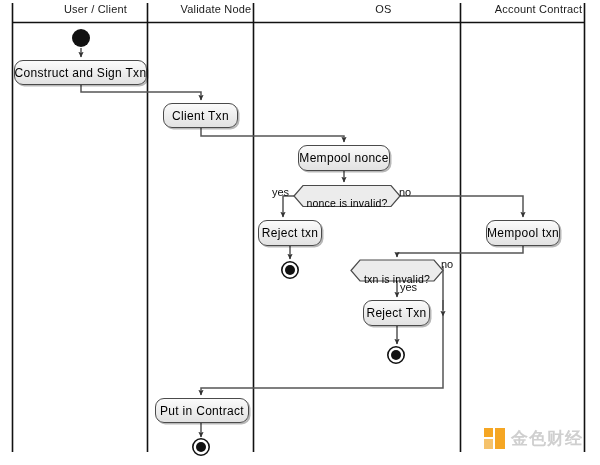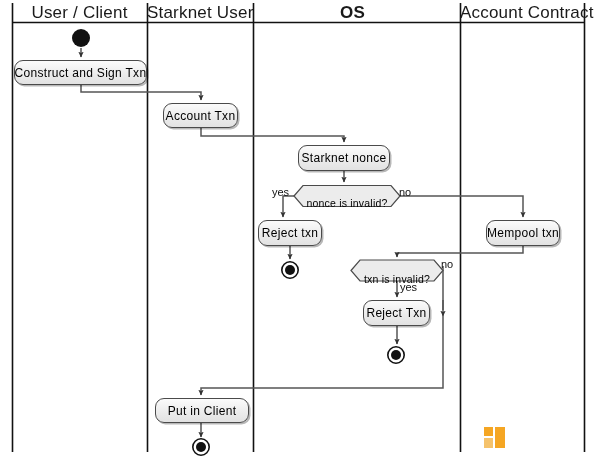--- a/index.html
+++ b/index.html
@@ -15,25 +15,26 @@
     overflow: hidden;
   }
   #canvas {
     position: absolute;
     left: 0; top: 0;
     width: 600px;
     height: 465px;
   }
   .lane-title {
     position: absolute;
-    font-size: 17px;
+    font-size: 11px;
     color: #1a1a1a;
     text-align: center;
     white-space: nowrap;
     letter-spacing: 0.2px;
+    margin-left: 16px;
   }
   .node {
     position: absolute;
     box-sizing: border-box;
     display: flex;
     align-items: center;
     justify-content: center;
     font-size: 12px;
     color: #000;
     white-space: nowrap;
@@ -163,45 +164,46 @@
   <g>
     <path d="M294,196 L303,185.5 L391,185.5 L400,196 L391,206.5 L303,206.5 Z" fill="#ececec" stroke="#4a4a4a" stroke-width="1.2"></path>
     <path d="M295.6,197.6 L304.6,187.1 L392.6,187.1 L401.6,197.6 L392.6,208.1 L304.6,208.1 Z" fill="none" stroke="rgba(0,0,0,0.25)" stroke-width="1.4" transform="translate(0,0)" style="display:none"></path>
   </g>
   <g>
     <path d="M351,270.5 L360,260 L434,260 L443,270.5 L434,281 L360,281 Z" fill="#ececec" stroke="#4a4a4a" stroke-width="1.2"></path>
   </g>
 </svg>
 
 <div class="lane-title" style="left:12px; top:3px; width:135px;">User / Client</div>
-<div class="lane-title" style="left:147px; top:3px; width:106px;">Starknet User</div>
-<div class="lane-title" style="left:249px; top:3px; width:207px;font-weight:bold;">OS</div>
+<div class="lane-title" style="left:147px; top:3px; width:106px;">Validate Node</div>
+<div class="lane-title" style="left:264px; top:3px; width:207px;">OS</div>
 <div class="lane-title" style="left:460px; top:3px; width:125px;">Account Contract</div>
 
 <div class="node action" style="left:14px; top:60px; width:133px; height:25px;">Construct and Sign Txn</div>
 
-<div class="node action" style="left:163px; top:103px; width:75px; height:25px;">Account Txn</div>
-
-<div class="node action" style="left:298px; top:145px; width:92px; height:26px;">Starknet nonce</div>
+<div class="node action" style="left:163px; top:103px; width:75px; height:25px;">Client Txn</div>
+
+<div class="node action" style="left:298px; top:145px; width:92px; height:26px;">Mempool nonce</div>
 
 <div class="node action" style="left:258px; top:220px; width:64px; height:26px;">Reject txn</div>
 
 <div class="node action" style="left:486px; top:220px; width:74px; height:26px;">Mempool txn</div>
 
 <div class="node action" style="left:363px; top:300px; width:67px; height:26px;">Reject Txn</div>
 
-<div class="node action" style="left:155px; top:398px; width:94px; height:25px;">Put in Client</div>
+<div class="node action" style="left:155px; top:398px; width:94px; height:25px;">Put in Contract</div>
 
 <div class="decision-label" style="left:294px; top:185px; width:106px; height:36px;">nonce is invalid?</div>
 <div class="decision-label" style="left:351px; top:260px; width:92px; height:37px;">txn is invalid?</div>
 
 <div class="edge-label" style="left:272px; top:186px;">yes</div>
 <div class="edge-label" style="left:399px; top:186px;">no</div>
 <div class="edge-label" style="left:441px; top:258px;">no</div>
 <div class="edge-label" style="left:400px; top:281px;">yes</div>
 
 <div class="watermark" style="left:484px; top:427px;">
   <span class="wm-logo">
     <i class="wm-l1"></i>
       <i class="wm-l2"></i>
       <i class="wm-l3"></i>
   </span>
+  <span class="wm-text">金色财经</span>
 </div>
 
 </body></html>

